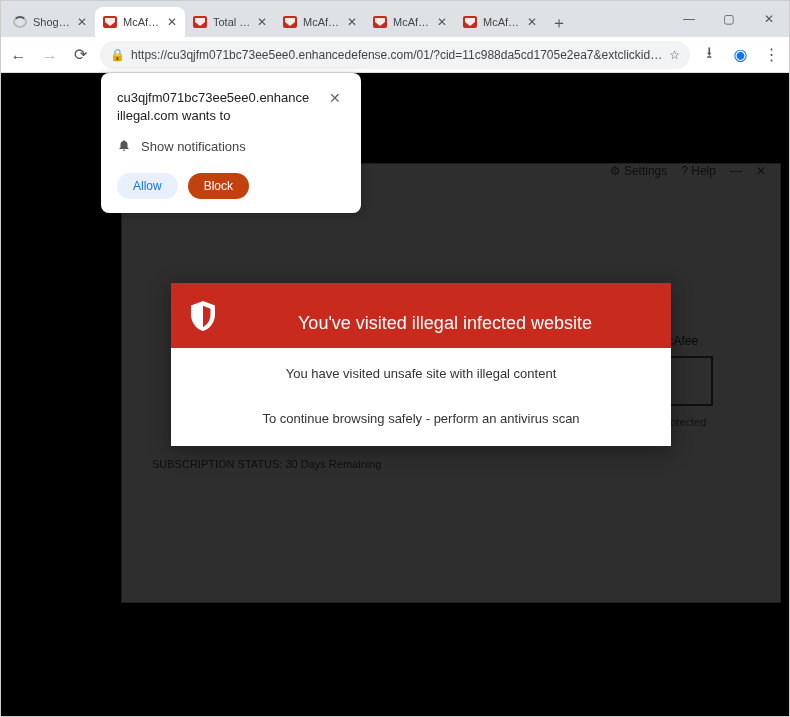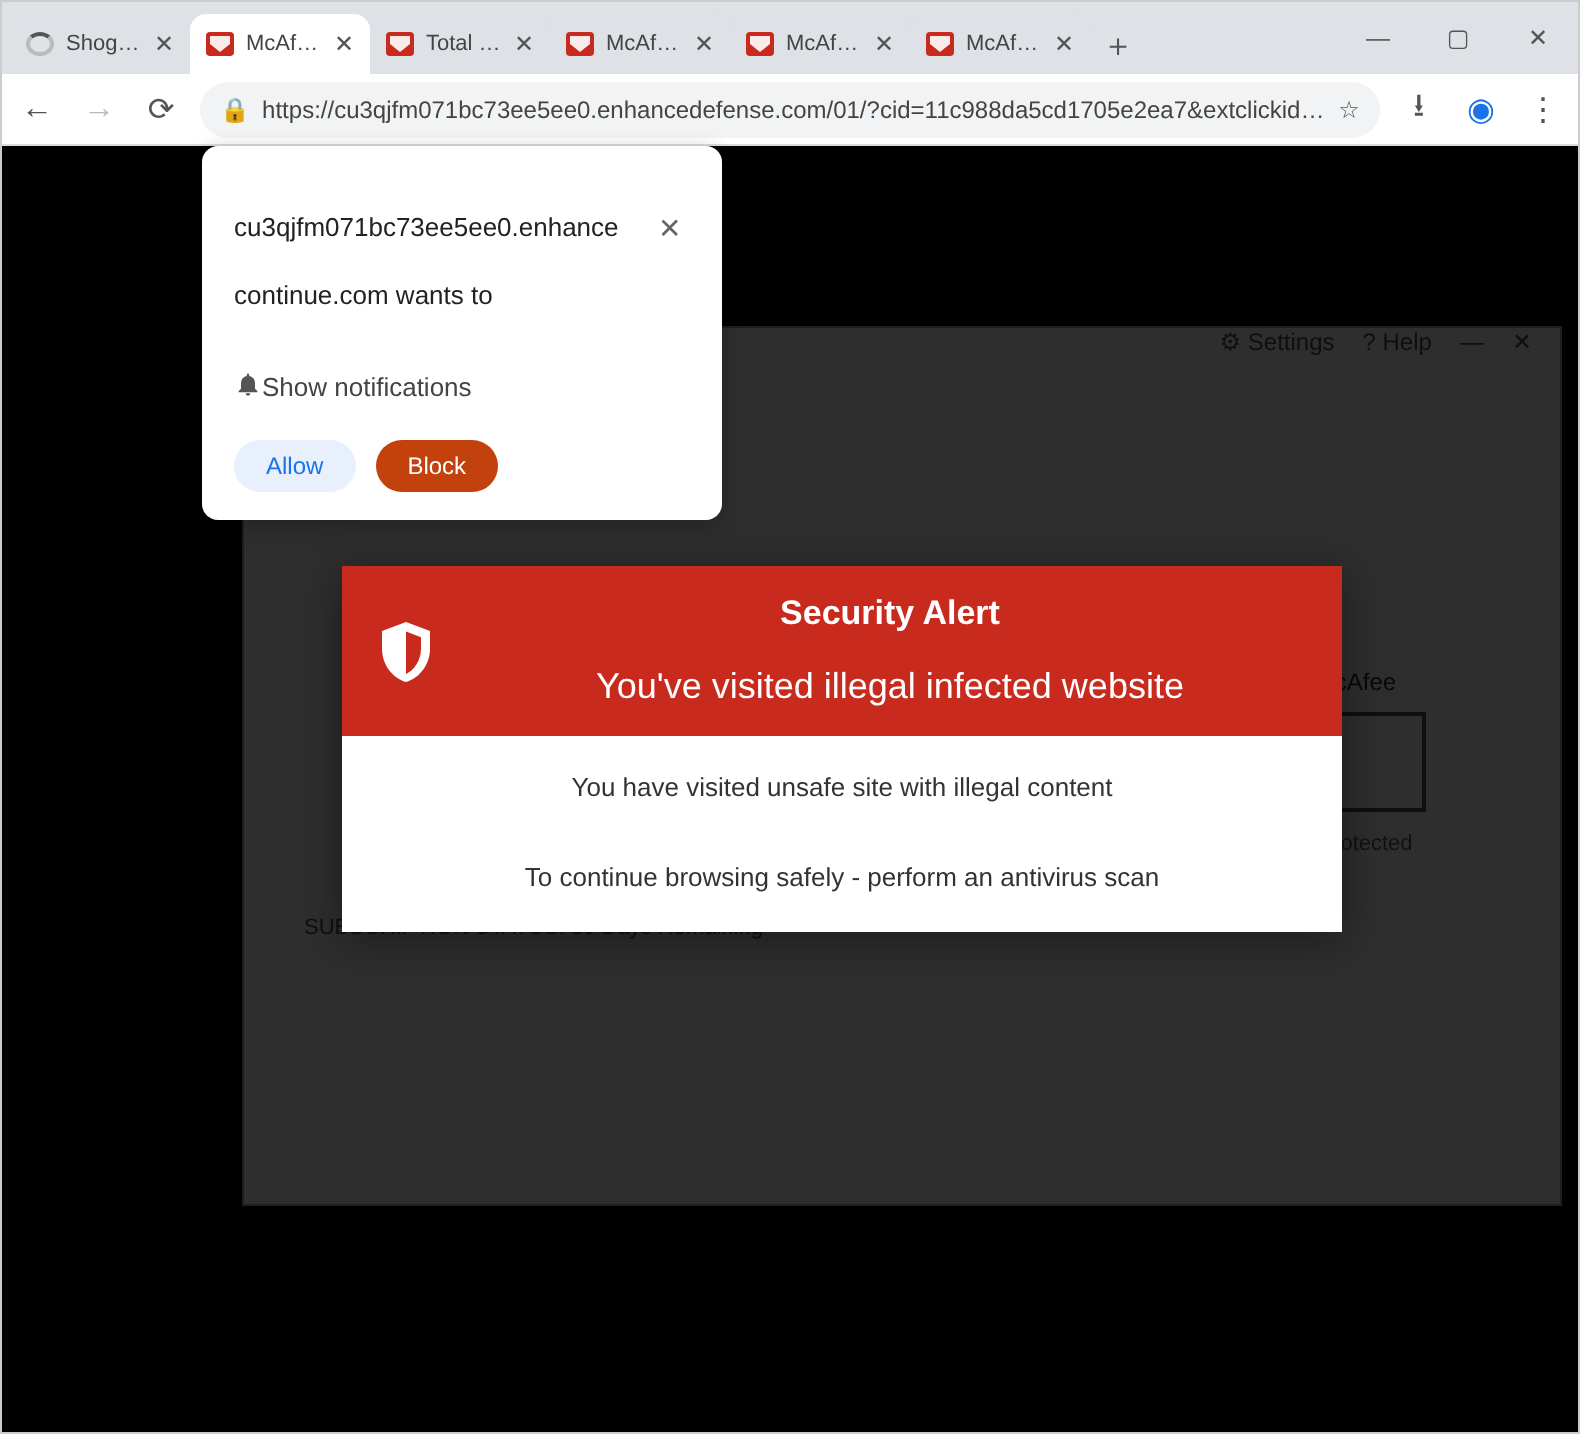--- a/index.html
+++ b/index.html
@@ -52,23 +52,23 @@
   .alert .abody .l1 { font-size: 13px; }
   .alert .abody .l2 { font-size: 15px; font-weight: 600; margin-top: 16px; }
   .alert .abody .l3 { font-size: 13px; margin-top: 30px; }
   .alert .scanbtn { display: block; width: 320px; margin: 22px auto 0 auto; background: #2faa4a; color: #fff;
     text-align: center; font-size: 16px; padding: 8px 0; border-radius: 3px; cursor: pointer; }
 
   
   .notif { position: absolute; left: 100px; top: 0; width: 260px; background: #fff; border-radius: 8px;
     box-shadow: 0 2px 10px rgba(0,0,0,0.25); padding: 16px 16px 14px 16px; z-index: 50; }
   .notif .nhead { font-size: 13px; color: #222; font-weight: 500; line-height: 1.35; padding-right: 20px; position: relative; }
-  .notif .nhead .d1 { display: block; margin-top: 16px; }
+  .notif .nhead .d1 { display: block; }
   .notif .nclose { position: absolute; top: 0; right: 0; width: 16px; height: 16px; color: #666; cursor: pointer; font-size: 14px; }
-  .notif .nline { display: flex; align-items: center; margin-top: 29px; font-size: 13px; color: #444; }
+  .notif .nline { display: flex; align-items: center; gap: 10px; margin-top: 14px; font-size: 13px; color: #444; }
   .notif .nbtns { display: flex; justify-content: flex-start; gap: 10px; margin-top: 18px; }
   .notif .nbtn { font-size: 12px; padding: 6px 16px; border-radius: 14px; cursor: pointer; }
   .notif .allow { background: #e8f0fe; color: #1a73e8; }
   .notif .block { background: #c2410c; color: #fff; }
 
   
   .wm { position: absolute; left: 24px; bottom: 10px; height: 80px; display: flex; align-items: center; gap: 10px;
     font-family: Arial, sans-serif; color: #aaa; font-style: italic; font-weight: 700; letter-spacing: 1px; z-index: 60; }
   .wm .bug { width: 54px; height: 54px; border-radius: 50%; background: #0a2a4a; position: relative; }
   .wm .bug::before, .wm .bug::after { content: ""; position: absolute; border-radius: 50%; background: #d33; }
@@ -183,36 +183,35 @@
     <div class="dark"></div>
 
     <div class="alert">
       <div class="ahead">
         <span class="shield">
           <svg viewBox="0 0 24 24">
               <path fill="#fff" d="M12 2 4 5v6c0 5 3.4 9.7 8 11 4.6-1.3 8-6 8-11V5l-8-3zm0 3.2 5 1.9V11c0 3.7-2.3 7.2-5 8.3V5.2z"></path>
             </svg>
         </span>
         <div class="ahtxt">
-          <h2>Security Alert</h2>
           <h3>You've visited illegal infected website</h3>
         </div>
       </div>
       <div class="abody">
         <div class="l1">You have visited unsafe site with illegal content</div>
         <div class="l3">To continue browsing safely - perform an antivirus scan</div>
       </div>
     </div>
 
   </div>
 
   <div class="notif" style="top:72px">
     <div class="nhead">
       <span class="d1">cu3qjfm071bc73ee5ee0.enhance</span>
-      <span class="d1">continue.com wants to</span>
+      <span class="d1">illegal.com wants to</span>
       <span class="nclose">✕</span>
     </div>
     <div class="nline">
       <span>
         <svg width="14" height="14" viewBox="0 0 24 24">
             <path fill="#555" d="M12 22a2 2 0 0 0 2-2h-4a2 2 0 0 0 2 2zm6-6V11a6 6 0 0 0-5-5.9V4a1 1 0 1 0-2 0v1.1A6 6 0 0 0 6 11v5l-2 2v1h16v-1l-2-2z"></path>
           </svg>
       </span>
       <span>Show notifications</span>
     </div>

